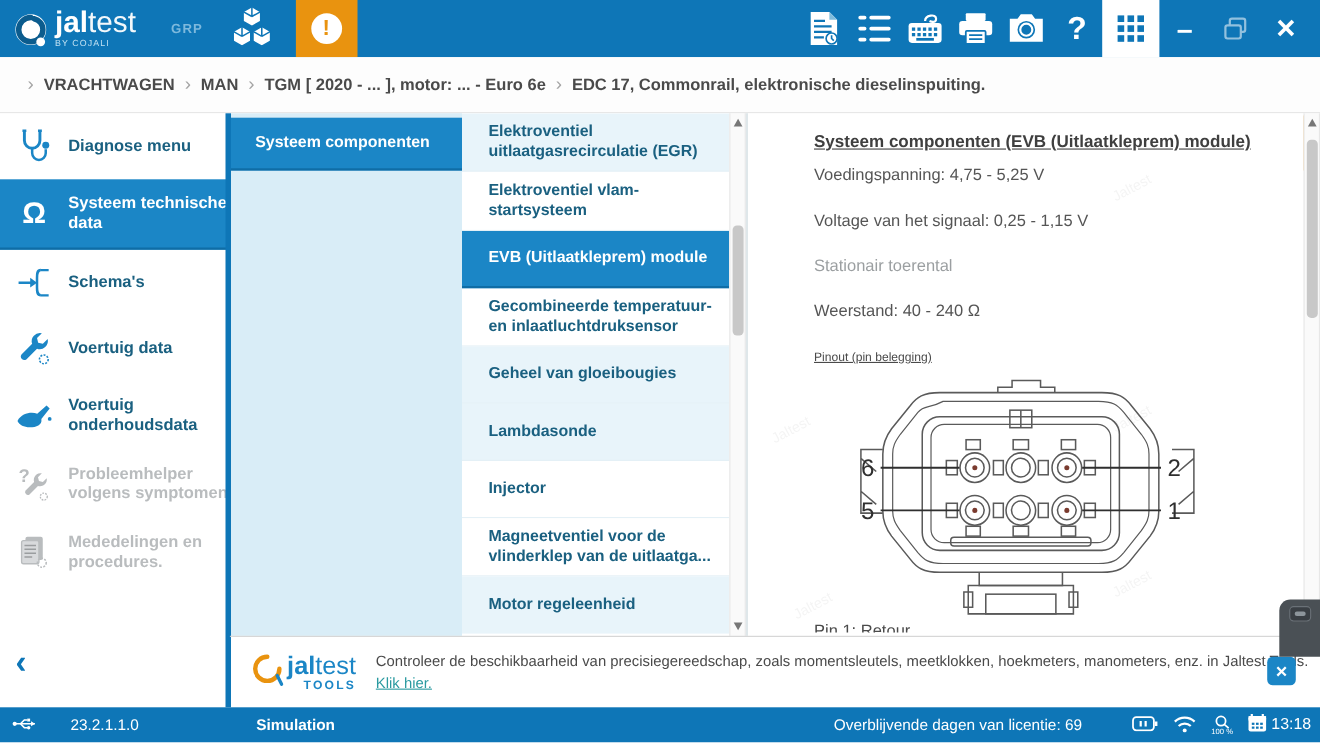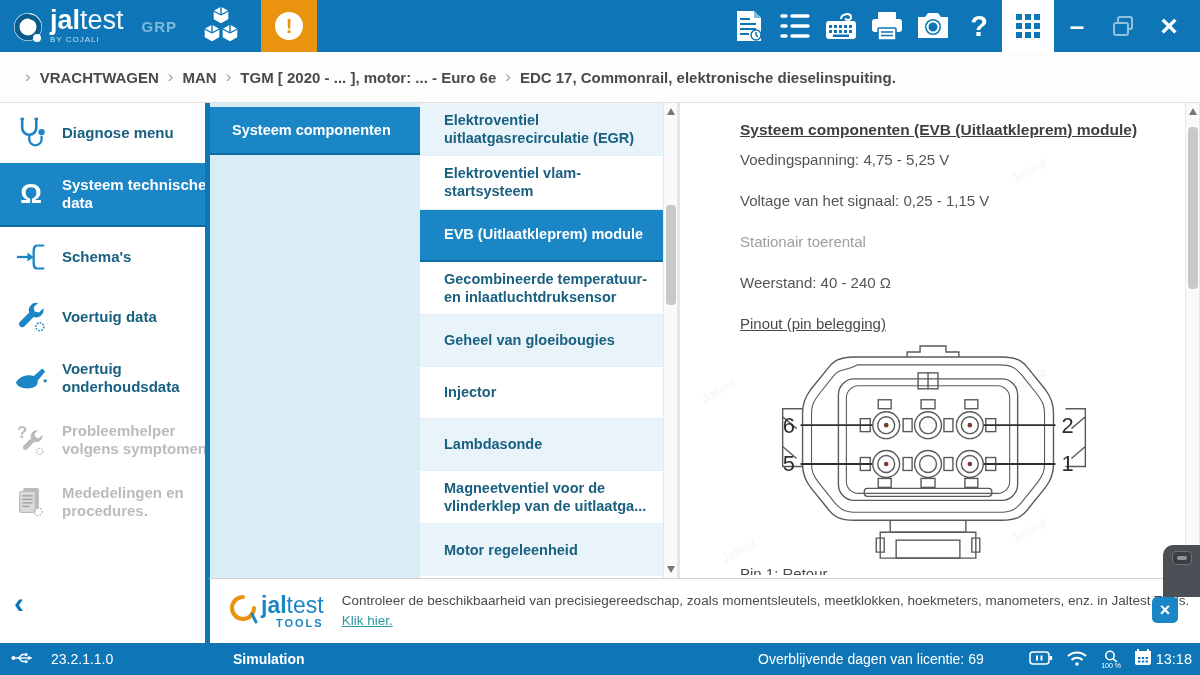--- a/index.html
+++ b/index.html
@@ -14,21 +14,21 @@
 
   
   .topbar{left:0;top:0;width:1200px;height:52px;background:var(--blue);display:flex;align-items:center}
   .brand{display:flex;align-items:flex-start;margin-left:12px}
   .brand-mark{width:34px;height:34px;position:relative;margin-top:4px}
   .brand-text{color:#fff;line-height:1;margin-left:4px}
   .brand-line1{font-size:27px}
   .brand-b{font-weight:bold}
   .brand-l{font-weight:300;opacity:.95}
   .byline{font-size:8px;letter-spacing:1px;color:#bfe0f2;margin-top:2px;text-align:left}
-  .grp{color:#7db9dd;font-weight:bold;font-size:15px;letter-spacing:1px;margin-left:18px}
+  .grp{color:#7db9dd;font-weight:bold;font-size:12px;letter-spacing:1px;margin-left:32px}
   .cubes{margin-left:22px}
   .warn-tile{width:56px;height:52px;background:var(--orange);display:flex;align-items:center;justify-content:center;margin-left:18px}
   .warn-circ{width:28px;height:28px;border-radius:50%;background:#fff;color:var(--orange);font-weight:bold;font-size:20px;display:flex;align-items:center;justify-content:center}
   .top-icons{position:absolute;right:0;top:0;height:52px;display:flex;align-items:center}
   .tico{width:46px;height:52px;display:flex;align-items:center;justify-content:center;cursor:pointer}
   .help-q{color:#fff;font-size:29px;font-weight:bold}
   .apps-tile{width:52px;height:52px;background:#fff;display:flex;align-items:center;justify-content:center}
   .apps-grid{display:grid;grid-template-columns:repeat(3,6px);grid-gap:3px}
   .apps-grid i{width:6px;height:6px;background:var(--blue);display:block}
   .win-glyph{color:#fff;font-size:26px;font-weight:bold;line-height:1}
@@ -75,41 +75,41 @@
 
   .vdiv{left:678px;top:103px;width:2px;height:475px;background:#dfe7ea}
   .collapse-tab{left:680px;top:345px;width:20px;height:58px;background:var(--accent);border-radius:0 6px 6px 0;display:flex;align-items:center;justify-content:center;color:#fff;font-size:14px;font-weight:bold;cursor:pointer}
 
   
   .detail{left:680px;top:103px;width:505px;height:475px;background:#fff;overflow:hidden}
   .detail-inner{padding:18px 0 0 60px;position:relative;height:100%}
   .d-title{font-size:15.5px;font-weight:bold;color:var(--dark-txt);text-decoration:underline;margin-bottom:12px}
   .d-line{font-size:15px;color:var(--body-txt);margin-bottom:24px}
   .d-line.muted{color:var(--muted)}
-  .d-link{font-size:15px;color:#4a4a4a;text-decoration:underline;margin-bottom:6px;display:inline-block;cursor:pointer}
+  .d-link{font-size:11px;color:#4a4a4a;text-decoration:underline;margin-bottom:6px;display:inline-block;cursor:pointer}
   .wm{position:absolute;color:rgba(60,60,60,.06);font-size:13px;transform:rotate(-28deg);pointer-events:none}
   .clipped-cap{position:absolute;left:60px;top:462px;height:10px;overflow:hidden;font-size:15px;color:#4a4a4a;width:380px}
   .support-flap{right:0;top:545px;width:37px;height:52px;background:#4a5055;border-radius:10px 0 0 0;display:flex;align-items:flex-start;justify-content:center;padding-top:6px;cursor:pointer;z-index:5}
   .support-flap .bub{width:20px;height:14px;border-radius:4px;background:#3a3f44;border:1px solid #6a7177;display:flex;align-items:center;justify-content:center}
   .support-flap .bub i{display:block;width:10px;height:4px;border-radius:2px;background:#8d959b}
 
   
   .hline{left:209px;top:578px;width:991px;height:1px;background:#cfcfcf}
   .banner{left:210px;top:579px;width:990px;height:64px;background:#fff;display:flex;align-items:center}
   .tools-logo{margin-left:18px;display:flex;align-items:flex-start;flex:0 0 auto}
   .tools-text{line-height:1;margin-left:3px}
   .tools-line1{font-size:23px;color:var(--accent)}
   .tools-line2{font-size:11px;font-weight:bold;color:var(--accent);letter-spacing:2px;text-align:right;margin-top:1px}
   .banner-msg{font-size:13.5px;color:#4a4a4a;margin-left:18px;width:850px;line-height:1.5}
   .banner-link{color:#2a9aa0;text-decoration:underline;cursor:pointer}
   .banner-close{position:absolute;right:22px;top:597px;width:26px;height:26px;background:var(--accent);border-radius:5px;color:#fff;font-weight:bold;font-size:18px;display:flex;align-items:center;justify-content:center;cursor:pointer}
 
   
   .statusbar{left:0;top:643px;width:1200px;height:32px;background:var(--blue);color:#fff;display:flex;align-items:center;font-size:14px}
-  .sb-ver{margin-left:15px}
+  .sb-ver{margin-left:28px}
   .sb-mode{position:absolute;left:233px;font-weight:bold}
   .sb-lic{position:absolute;left:758px}
   .sb-icos{position:absolute;right:48px;display:flex;align-items:center;gap:13px}
   .sb-time{position:absolute;right:8px;font-size:14.5px}
   .zoomico{display:flex;flex-direction:column;align-items:center;line-height:1}
   .zoomico .pct{font-size:7px;margin-top:-1px}
 </style>
 </head>
 <body>
 
@@ -341,22 +341,22 @@
 <div class="abs syscol">
   <div class="sys-item">Systeem componenten</div>
 </div>
 
 <div class="abs complist">
   <div class="comp-item alt">Elektroventiel uitlaatgasrecirculatie (EGR)</div>
   <div class="comp-item">Elektroventiel vlam-startsysteem</div>
   <div class="comp-item sel">EVB (Uitlaatkleprem) module</div>
   <div class="comp-item">Gecombineerde temperatuur- en inlaatluchtdruksensor</div>
   <div class="comp-item alt">Geheel van gloeibougies</div>
+  <div class="comp-item alt">Lambdasonde</div>
   <div class="comp-item">Injector</div>
-  <div class="comp-item alt">Lambdasonde</div>
   <div class="comp-item">Magneetventiel voor de vlinderklep van de uitlaatga...</div>
   <div class="comp-item alt" style="border-bottom:none">Motor regeleenheid</div>
 </div>
 
 <div class="abs sbar" style="left:663px;top:103px;width:15px;height:475px">
   <div class="tri-up"></div>
   <div class="thumb" style="top:102px;height:100px"></div>
   <div class="tri-down" style="position:absolute;bottom:5px;left:3px"></div>
 </div>
 

